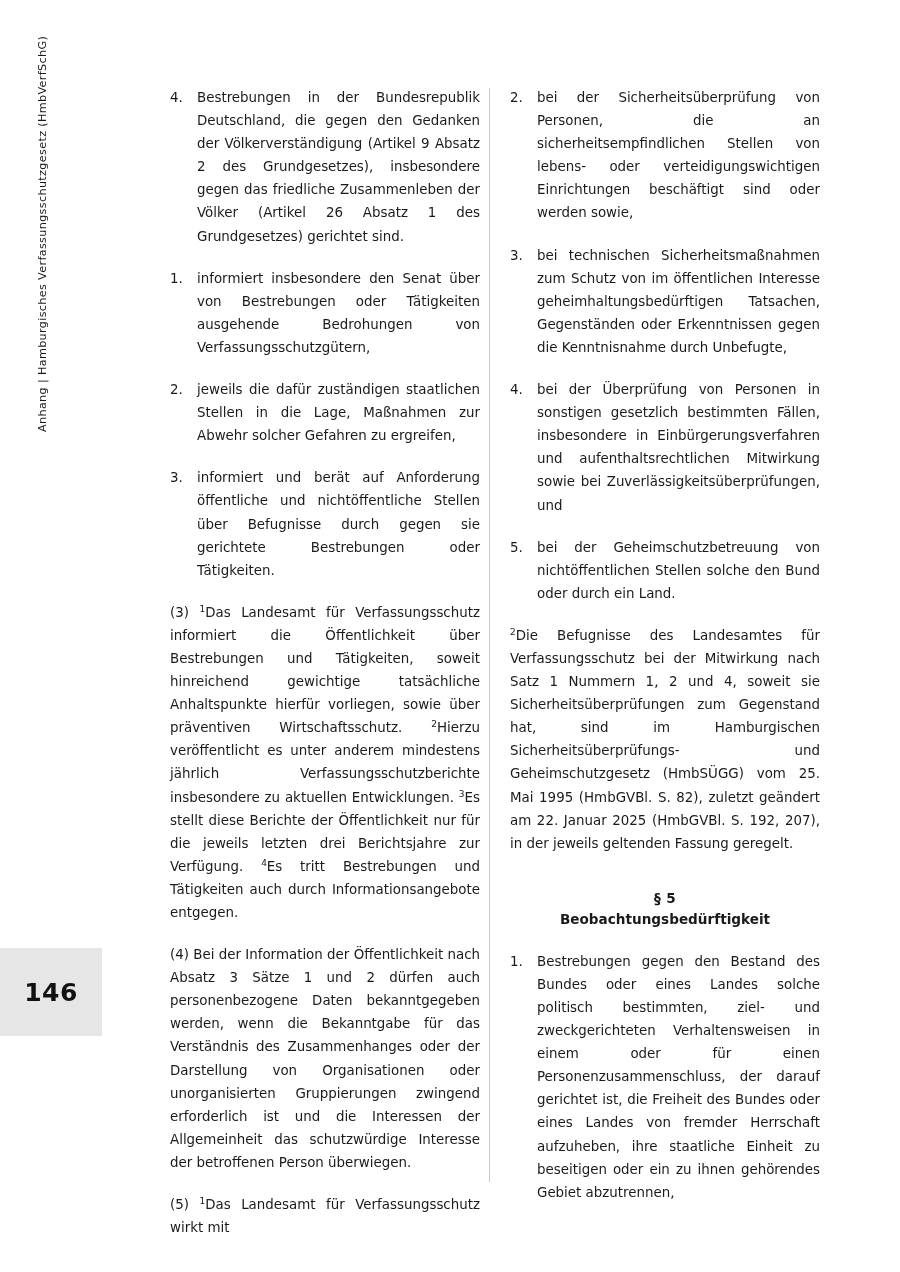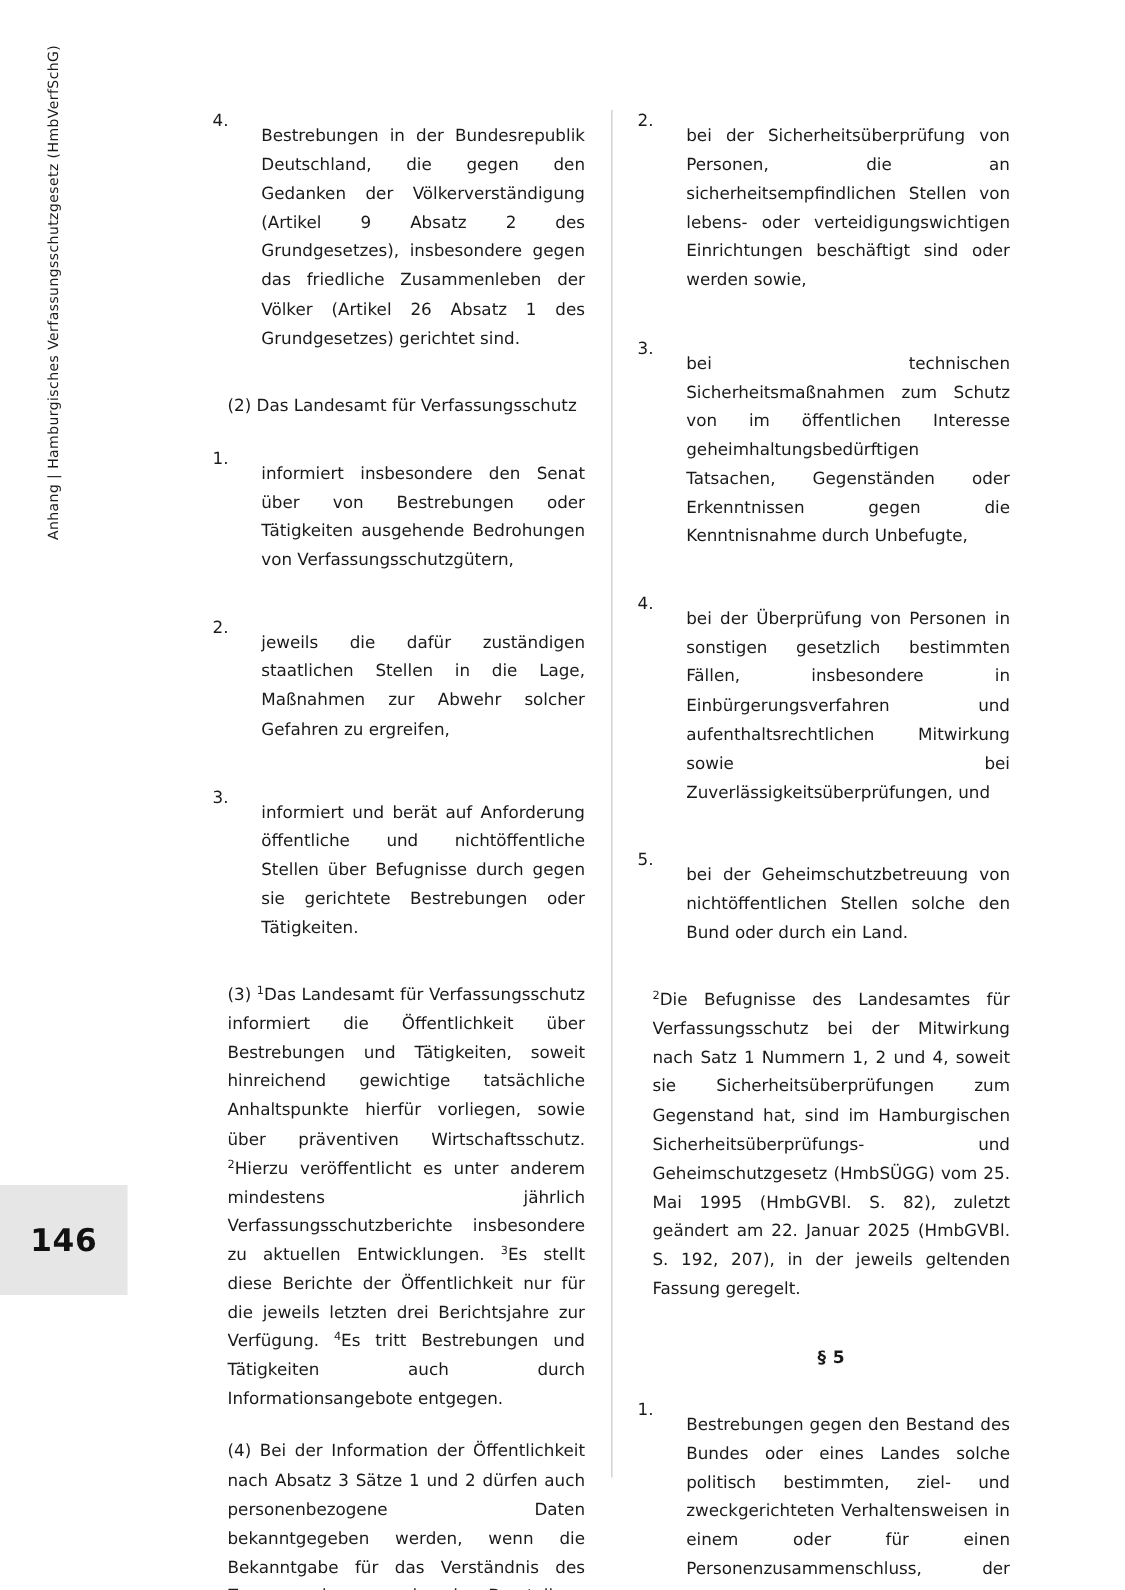--- a/index.html
+++ b/index.html
@@ -88,21 +88,21 @@
   }
 
   
   .para,
   .item-text {
     font-size: 13.4px;
     line-height: 23.1px;
     text-align: justify;
     text-justify: inter-word;
     hyphens: manual;
-    margin: 12px;
+    margin: 0;
   }
   .para {
     margin-bottom: 19px;
   }
 
   .list {
     margin: 0 0 19px 0;
     padding: 0;
     list-style: none;
   }
@@ -160,21 +160,20 @@
 
     <div class="col col-left">
 
       <ul class="list">
         <li class="list-item">
           <span class="item-marker">4.</span>
           <span class="item-text">Bestrebungen in der Bundesrepublik Deutschland, die gegen den Gedanken der Völkerverständigung (Artikel 9 Absatz 2 des Grundgesetzes), insbesondere gegen das friedliche Zusammenleben der Völker (Artikel 26 Absatz 1 des Grundgesetzes) gerichtet sind.</span>
         </li>
       </ul>
 
-      <p class="para">(2) Das Landesamt für Verfassungsschutz</p>
 
       <ul class="list">
         <li class="list-item">
           <span class="item-marker">1.</span>
           <span class="item-text">informiert insbesondere den Senat über von Bestrebungen oder Tätigkeiten ausgehende Bedrohungen von Verfassungsschutzgütern,</span>
         </li>
         <li class="list-item">
           <span class="item-marker">2.</span>
           <span class="item-text">jeweils die dafür zuständigen staatlichen Stellen in die Lage, Maßnahmen zur Abwehr solcher Gefahren zu ergreifen,</span>
         </li>
@@ -216,20 +215,21 @@
           <span class="item-text">bei der Geheimschutzbetreuung von nichtöffentlichen Stellen solche den Bund oder durch ein Land.</span>
         </li>
       </ul>
 
       <p class="para">
         <sup class="sent">2</sup><span>Die Befugnisse des Landesamtes für Verfassungsschutz bei der Mitwirkung nach Satz 1 Nummern 1, 2 und 4, soweit sie Sicherheitsüberprüfungen zum Gegenstand hat, sind im Hamburgischen Sicherheitsüberprüfungs- und Geheimschutzgesetz (HmbSÜGG) vom 25. Mai 1995 (HmbGVBl. S. 82), zuletzt geändert am 22. Januar 2025 (HmbGVBl. S. 192, 207), in der jeweils geltenden Fassung geregelt.</span>
       </p>
 
       <div class="sec-head">
         <span class="sec-symbol">§ 5</span>
+        <span class="sec-title-line">Beobachtungsbedürftigkeit</span>
       </div>
 
 
       <ul class="list">
         <li class="list-item">
           <span class="item-marker">1.</span>
           <span class="item-text">Bestrebungen gegen den Bestand des Bundes oder eines Landes solche politisch bestimmten, ziel- und zweckgerichteten Verhaltensweisen in einem oder für einen Personenzusammenschluss, der darauf gerichtet ist, die Freiheit des Bundes oder eines Landes von fremder Herrschaft aufzuheben, ihre staatliche Einheit zu beseitigen oder ein zu ihnen gehörendes Gebiet abzutrennen,</span>
         </li>
 
       </ul>

